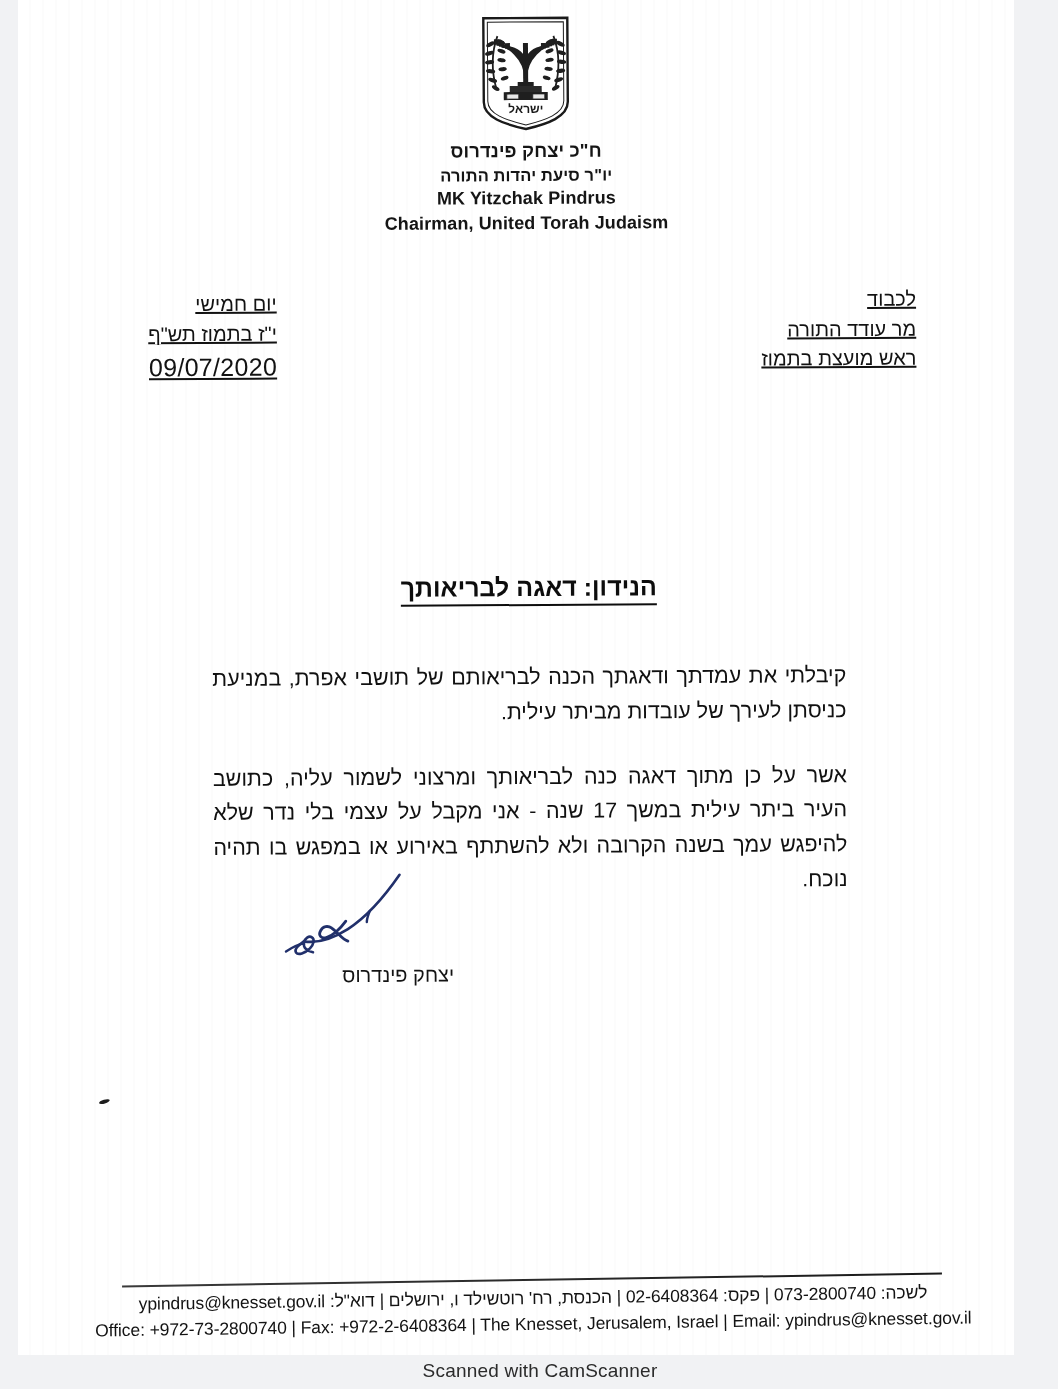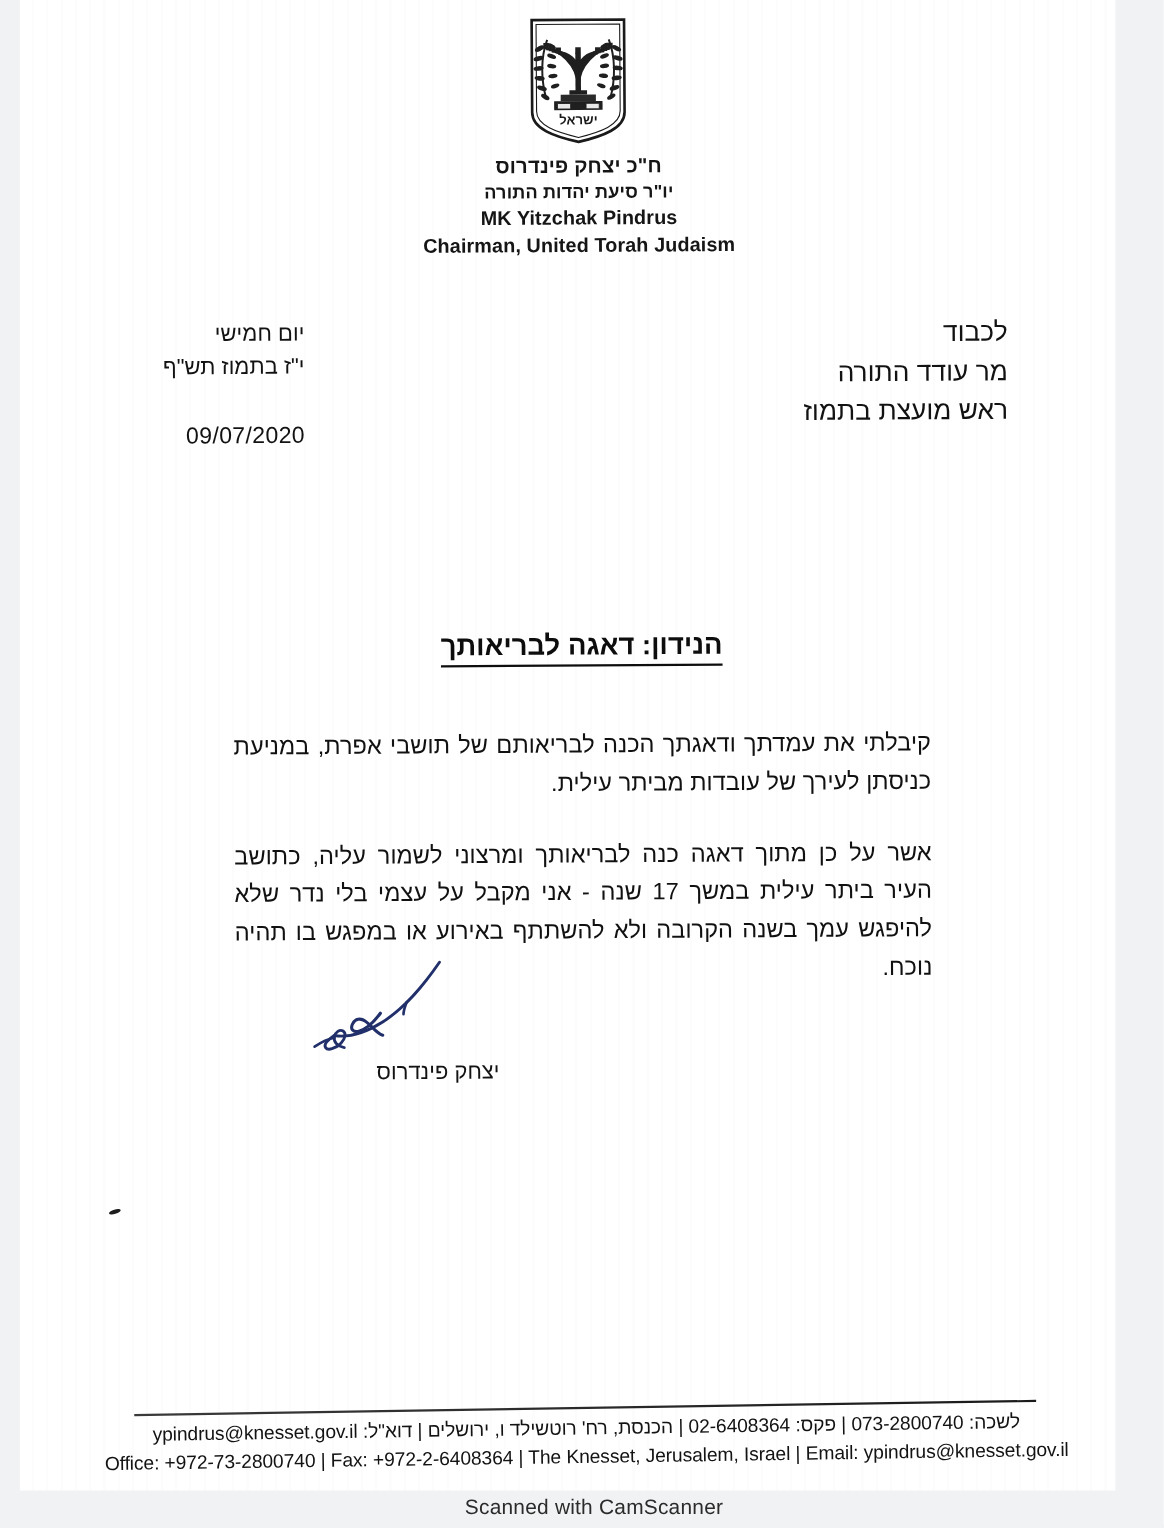--- a/index.html
+++ b/index.html
@@ -93,26 +93,26 @@
     direction: rtl;
     text-align: right;
     font-size: 20px;
     line-height: 1.48;
     color: #121212;
     margin-top: 1px;
   }
   .addressee-block {
     direction: rtl;
     text-align: right;
-    font-size: 24px;
+    font-size: 20px;
     line-height: 1.48;
     color: #121212;
   }
-  .date-line, .addr-line { white-space: nowrap; }
-  .date-latin { direction: ltr; font-size: 21px; letter-spacing: 0.3px; margin-top: 32px; }
+  .date-line, .addr-line { white-space: nowrap; text-decoration: underline; }
+  .date-latin { direction: ltr; font-size: 25px; letter-spacing: 0.3px; }
 
   
   .subject {
     position: absolute;
     top: 573px;
     left: 0;
     right: 0;
     text-align: center;
     direction: rtl;
   }

